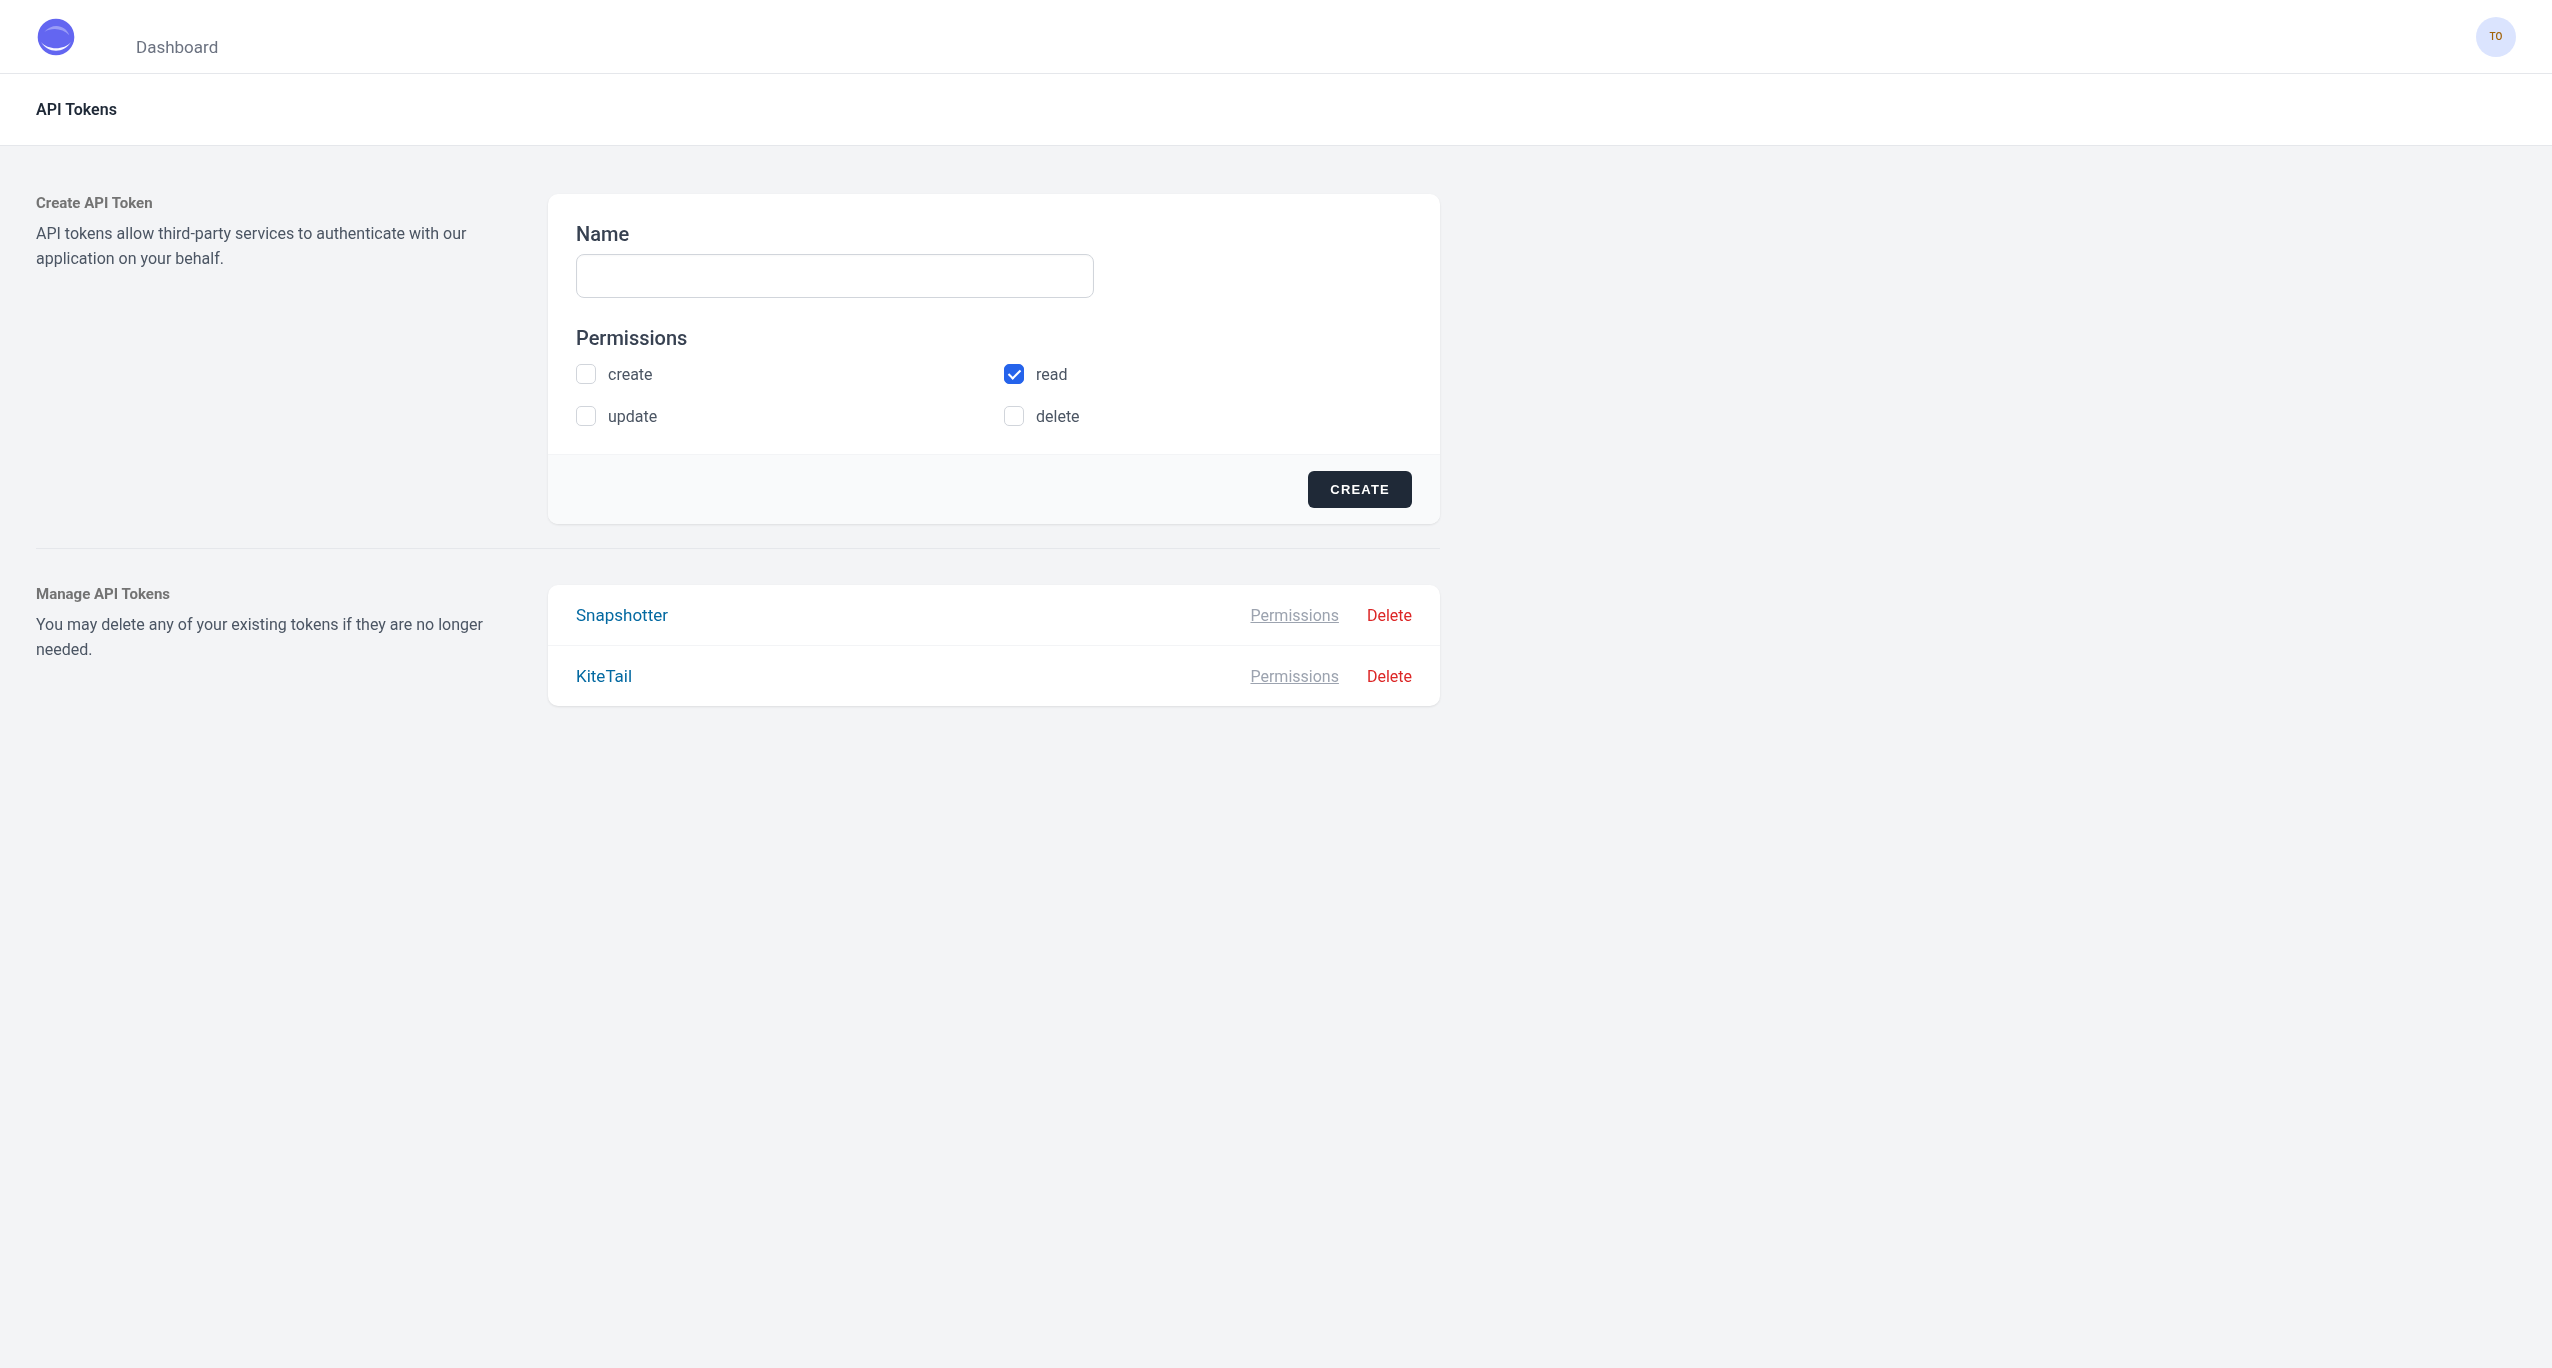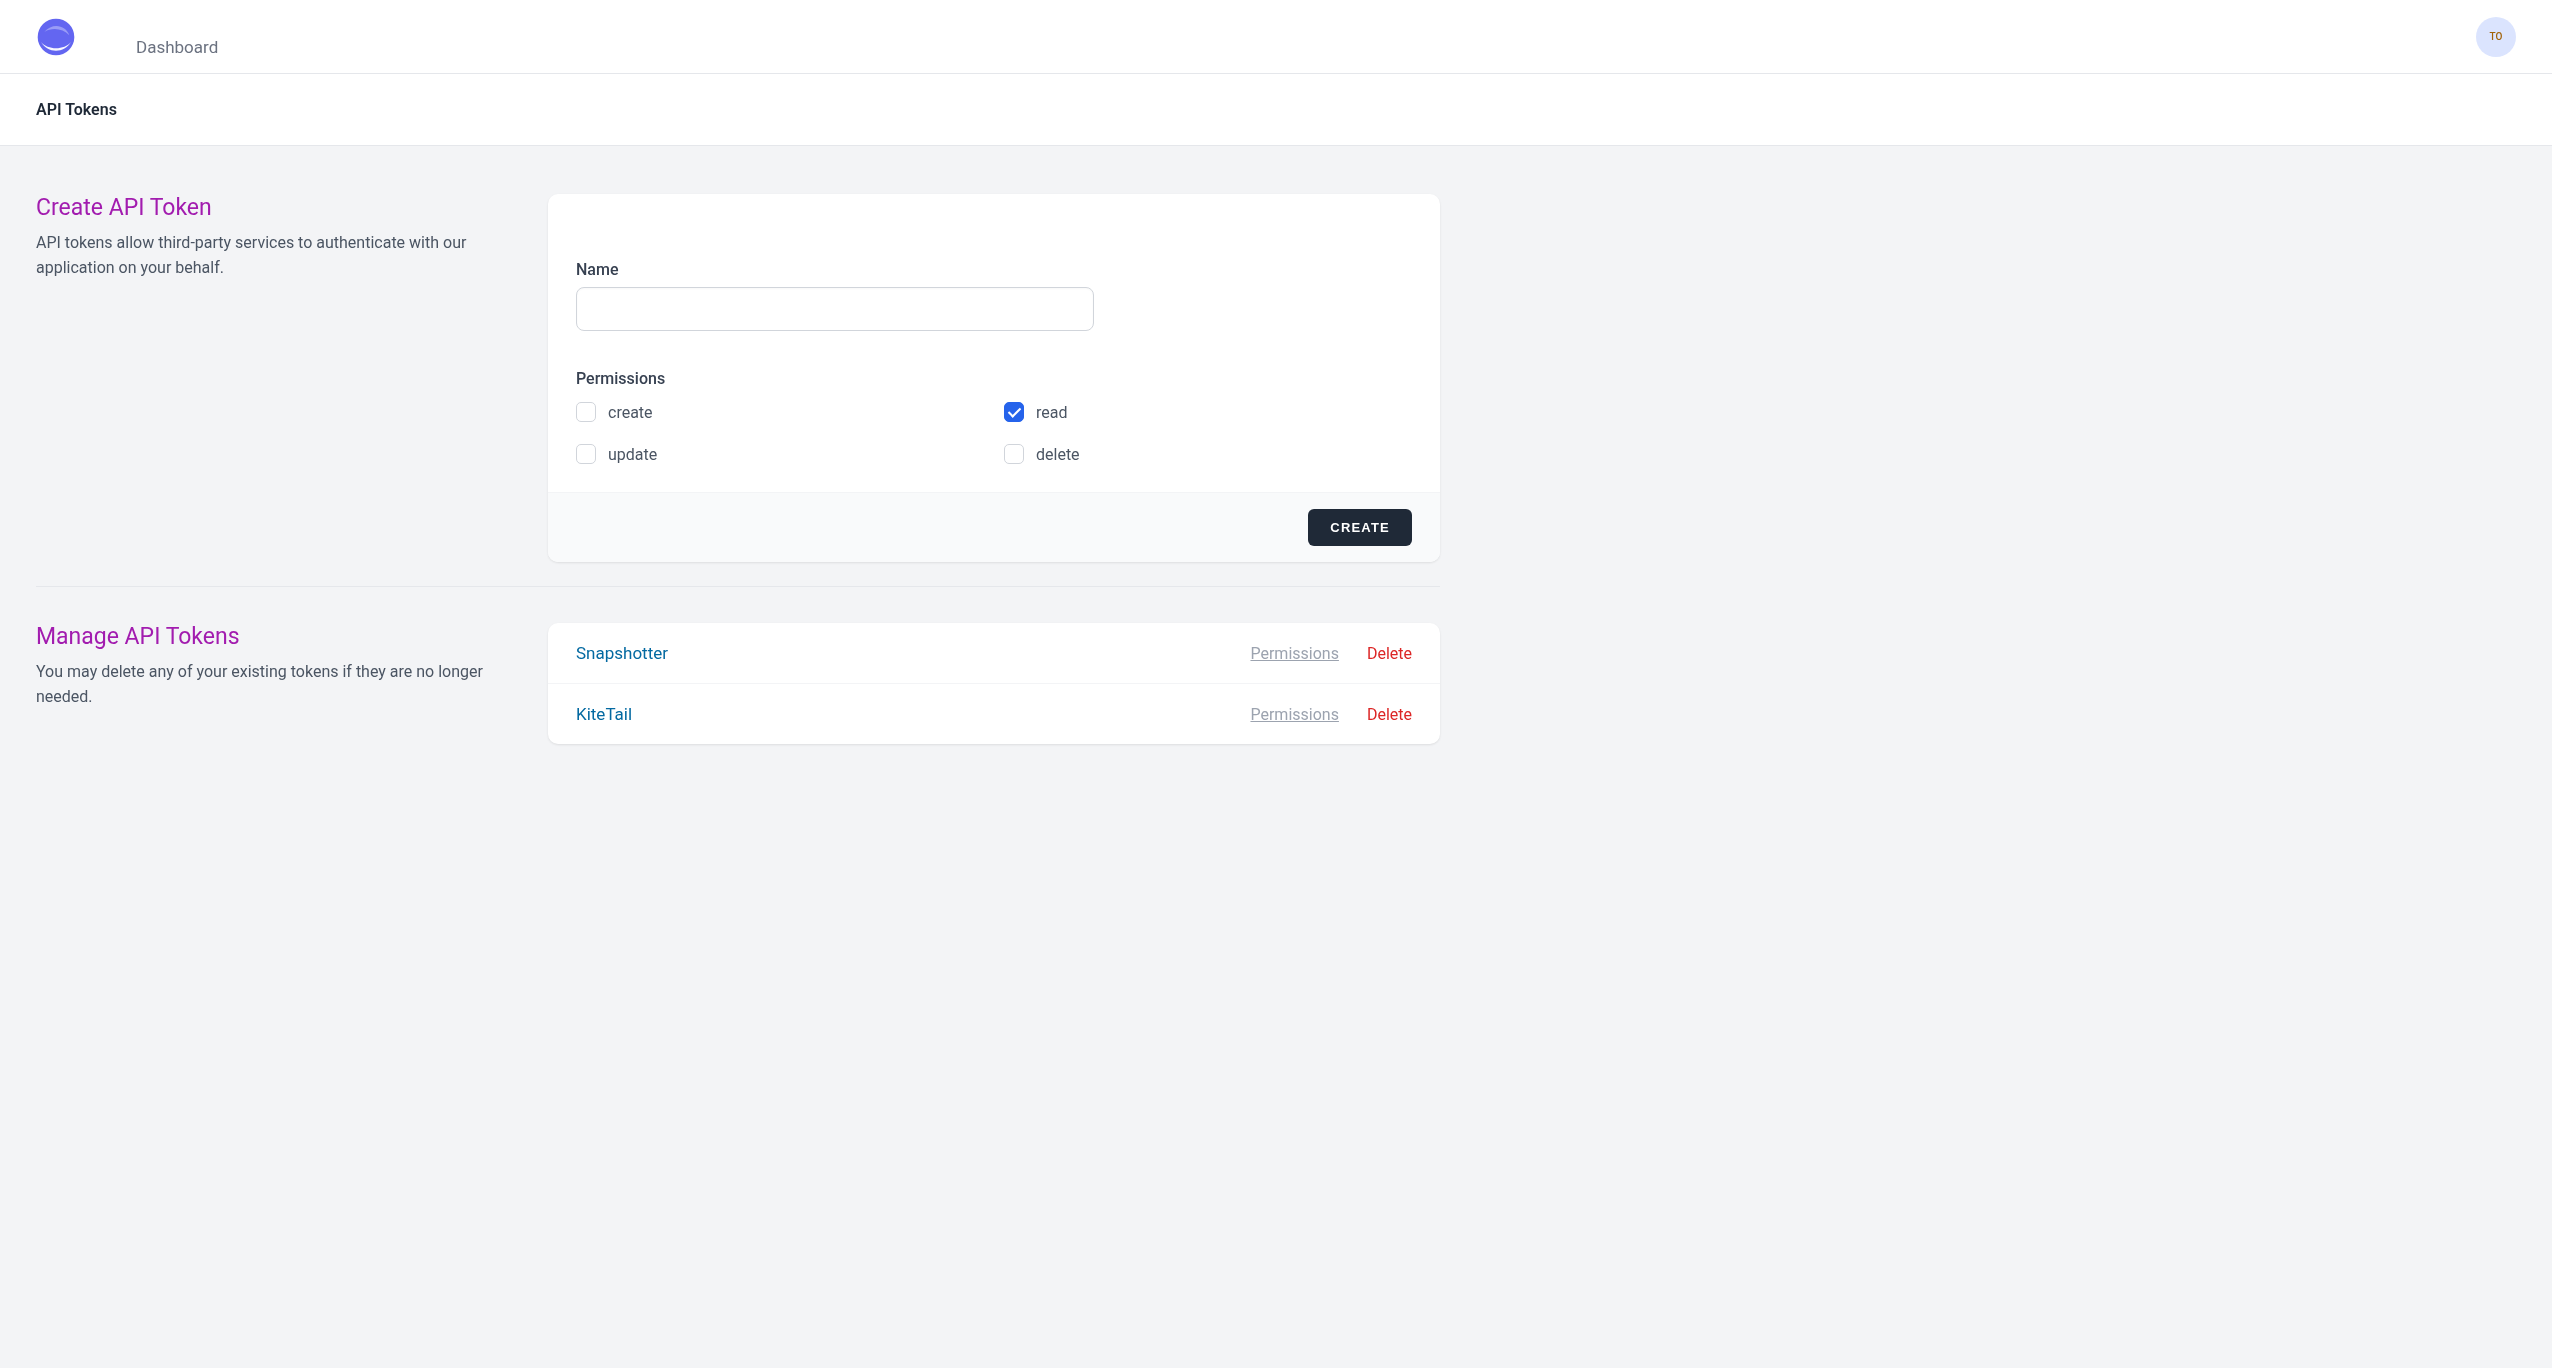--- a/index.html
+++ b/index.html
@@ -78,23 +78,23 @@
   }
   .section + .section {
     margin-top: 24px;
     padding-top: 36px;
     border-top: 1px solid #e5e7eb;
   }
   .section-left {
     flex: 0 0 480px;
   }
   .section-left h2 {
-    font-size: 23px;
-    font-weight: 400;
-    color: #a21caf;
+    font-size: 15px;
+    font-weight: 700;
+    color: #737373;
     margin-bottom: 10px;
   }
   .section-left p {
     font-size: 16px;
     color: #4b5563;
     line-height: 1.55;
   }
   .section-right {
     flex: 1;
   }
@@ -111,25 +111,24 @@
   .card-footer {
     background: #f9fafb;
     padding: 16px 28px;
     display: flex;
     justify-content: flex-end;
     border-top: 1px solid #f3f4f6;
   }
 
   .field-label {
     display: block;
-    font-size: 16px;
+    font-size: 20px;
     color: #374151;
     margin-bottom: 8px;
     font-weight: 500;
-    margin-top: 38px;
   }
   .text-input {
     width: 62%;
     max-width: 590px;
     border: 1px solid #d1d5db;
     border-radius: 8px;
     padding: 12px 14px;
     font-size: 16px;
     color: #111827;
     background: #fff;

